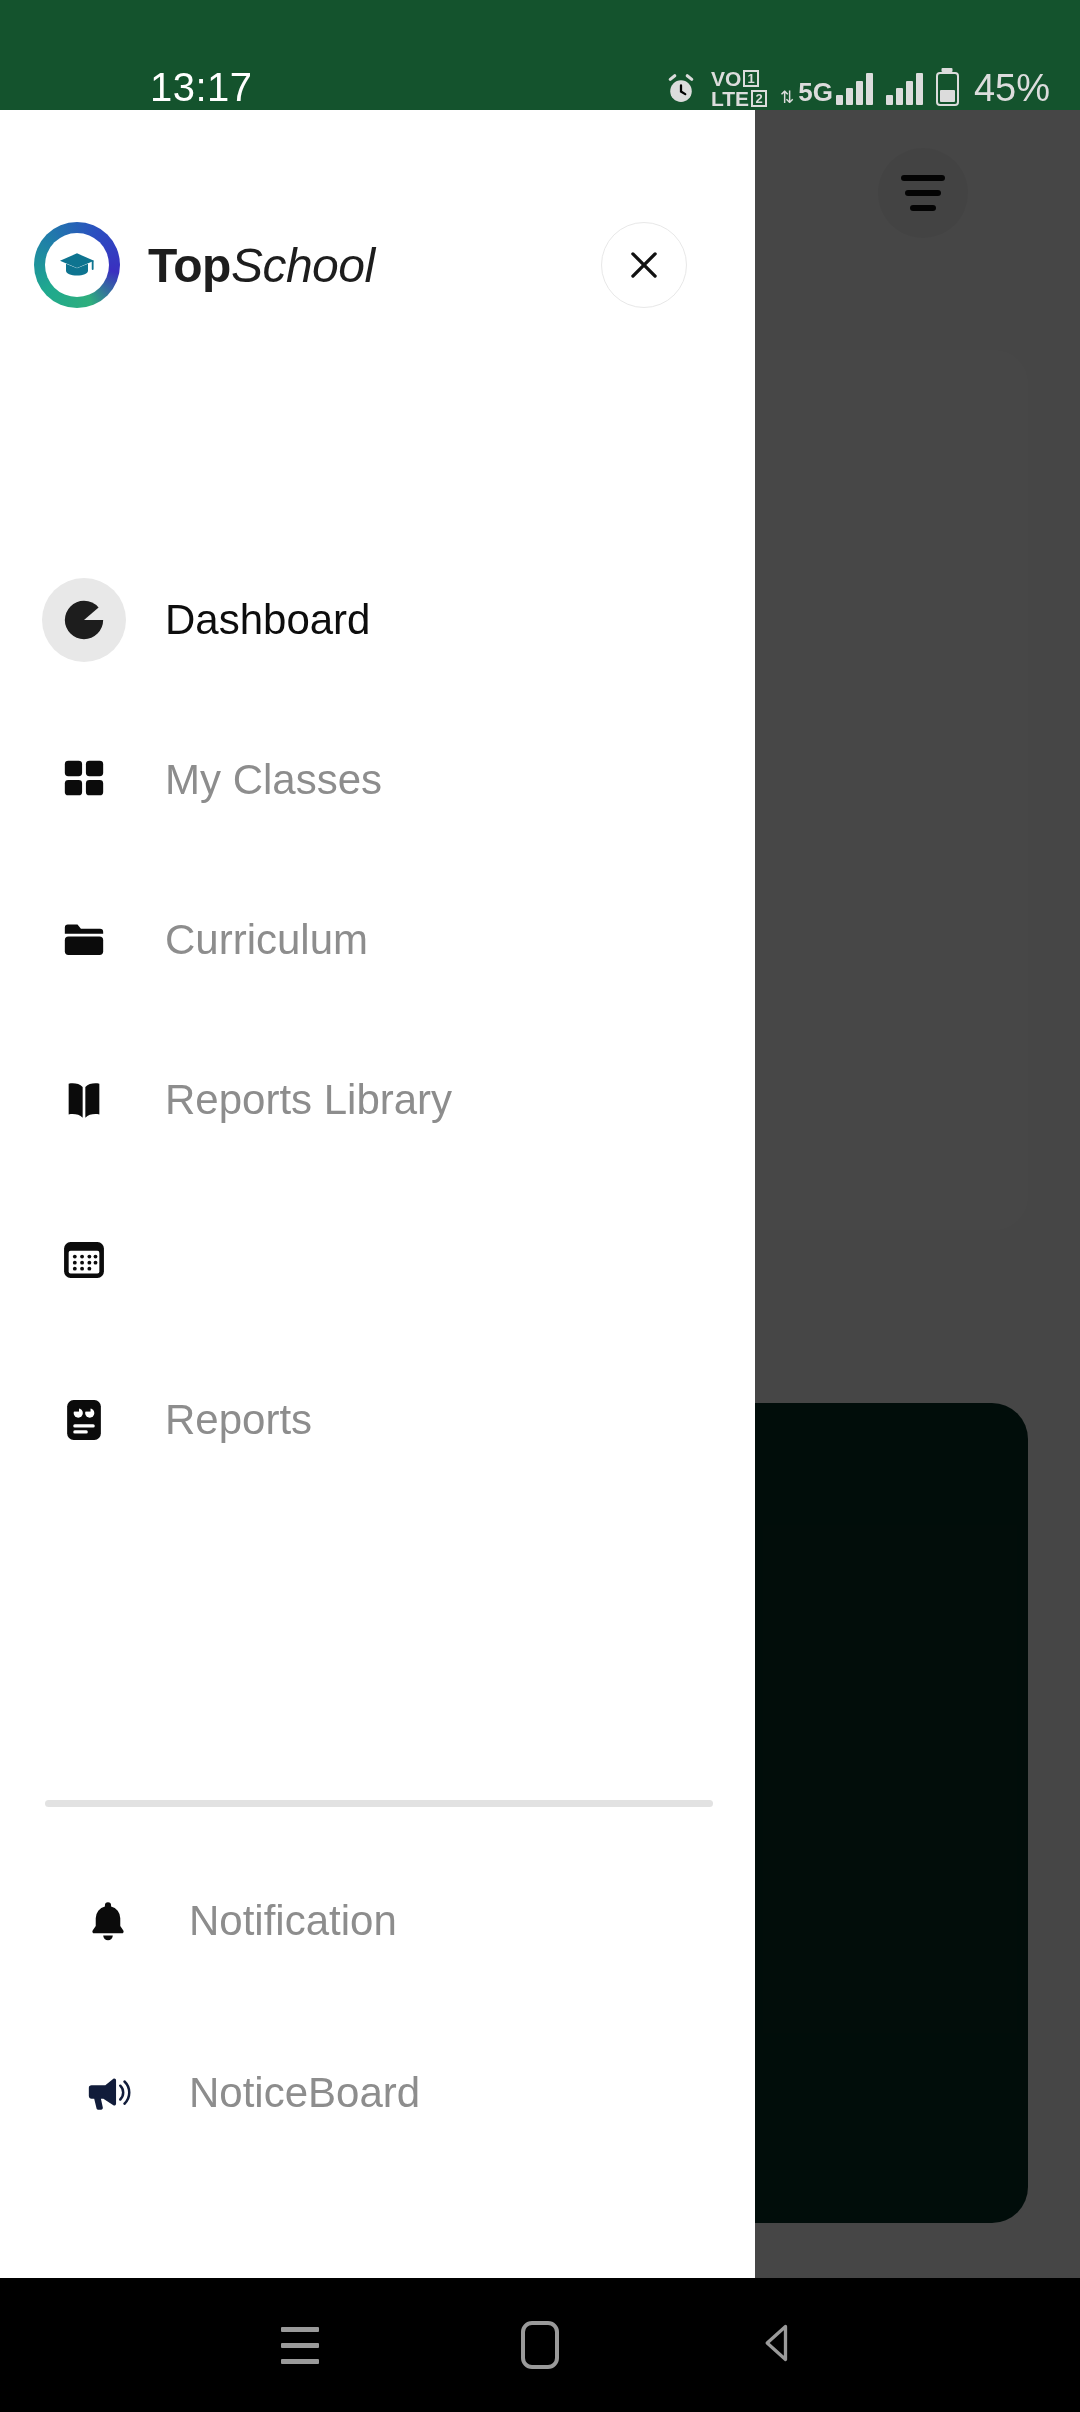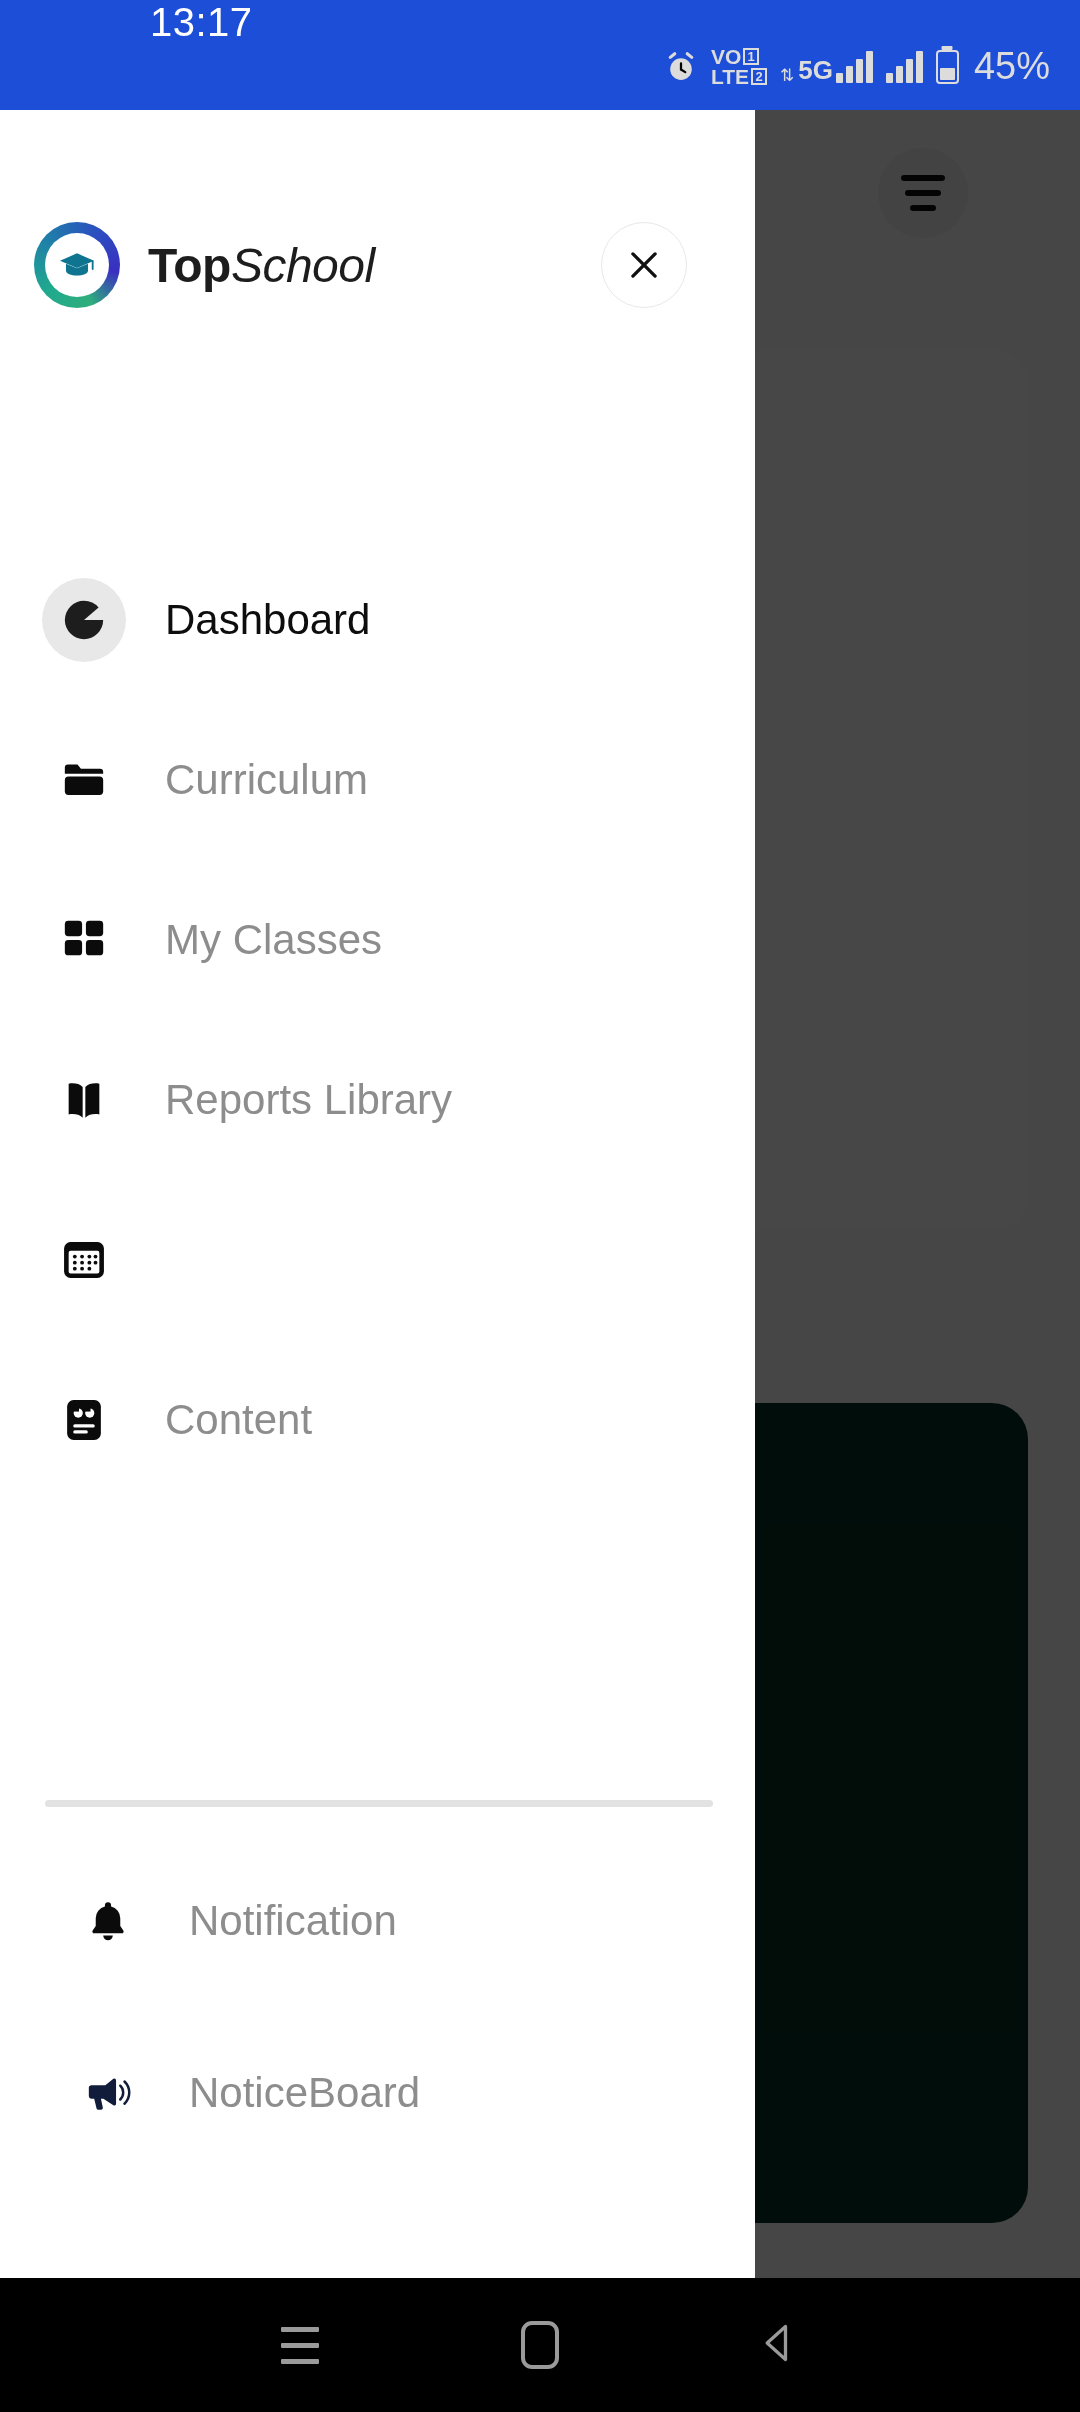--- a/index.html
+++ b/index.html
@@ -7,21 +7,21 @@
   body {
     background:#000;
     font-family:"Liberation Sans", sans-serif;
     overflow:hidden;
     position:relative;
   }
 
   
   #status-bar{
     position:absolute; top:0; left:0; width:1080px; height:110px;
-    background:#1d4ed8; display:flex; align-items:flex-start;flex-direction:column;
+    background:#14532d; display:flex; align-items:flex-end;
   }
   #status-time{
     color:#fff; font-size:40px; font-weight:400; margin-left:150px;
     letter-spacing:.5px;
   }
   #status-icons{
     margin-left:auto; margin-right:30px; display:flex;
     align-items:center; gap:13px;
   }
   .sb-ico{ display:flex; align-items:center; }
@@ -330,37 +330,37 @@
             <path d="M12 2a10 10 0 1 0 10 10h-10Z" fill="#1d1d1d"></path>
             <path d="M12 2a10 10 0 0 1 7.6 3.5L12 12Z" fill="#1d1d1d"></path>
           </svg>
         </span>
         <span class="nav-label">Dashboard</span>
       </div>
 
       <div class="nav-item">
         <span class="nav-ico">
           <svg viewBox="0 0 24 24">
-            <path d="M2 5.5a1.6 1.6 0 0 1 1.6-1.6h5l1.8 2.2h10a1.6 1.6 0 0 1 1.6 1.6v1.1H2Z" fill="#0b0b0b"></path>
-            <rect x="2" y="10.2" width="20" height="9.6" rx="1.9" fill="#0b0b0b"></rect>
-          </svg>
-        </span>
-        <span class="nav-label">Curriculum</span>
-      </div>
-
-      <div class="nav-item">
-        <span class="nav-ico">
-          <svg viewBox="0 0 24 24">
             <rect x="2" y="2" width="9" height="8" rx="1.8" fill="#0b0b0b"></rect>
             <rect x="13" y="2" width="9" height="8" rx="1.8" fill="#0b0b0b"></rect>
             <rect x="2" y="12" width="9" height="8" rx="1.8" fill="#0b0b0b"></rect>
             <rect x="13" y="12" width="9" height="8" rx="1.8" fill="#0b0b0b"></rect>
           </svg>
         </span>
         <span class="nav-label">My Classes</span>
+      </div>
+
+      <div class="nav-item">
+        <span class="nav-ico">
+          <svg viewBox="0 0 24 24">
+            <path d="M2 5.5a1.6 1.6 0 0 1 1.6-1.6h5l1.8 2.2h10a1.6 1.6 0 0 1 1.6 1.6v1.1H2Z" fill="#0b0b0b"></path>
+            <rect x="2" y="10.2" width="20" height="9.6" rx="1.9" fill="#0b0b0b"></rect>
+          </svg>
+        </span>
+        <span class="nav-label">Curriculum</span>
       </div>
 
       <div class="nav-item">
         <span class="nav-ico">
           <svg viewBox="0 0 24 24">
             <path d="M11.3 5.2C9.6 3.4 6.6 3 4 3.5v16c2.6-.5 5.6-.1 7.3 1.7Z" fill="#0b0b0b"></path>
             <path d="M12.7 5.2C14.4 3.4 17.4 3 20 3.5v16c-2.6-.5-5.6-.1-7.3 1.7Z" fill="#0b0b0b"></path>
           </svg>
         </span>
         <span class="nav-label">Reports Library</span>
@@ -393,21 +393,21 @@
           <svg viewBox="0 0 24 24">
             <rect x="3.2" y="1.6" width="17.6" height="20.8" rx="3.4" fill="#0b0b0b"></rect>
             <circle cx="9" cy="8.4" r="2.4" fill="#fff"></circle>
             <circle cx="15" cy="8.4" r="2.4" fill="#fff"></circle>
             <rect x="6.4" y="5.6" width="3" height="2" fill="#0b0b0b"></rect>
             <rect x="12.4" y="5.6" width="3" height="2" fill="#0b0b0b"></rect>
             <rect x="6.4" y="14.2" width="11.2" height="1.7" rx=".8" fill="#fff"></rect>
             <rect x="6.4" y="17.4" width="7.6" height="1.7" rx=".8" fill="#fff"></rect>
           </svg>
         </span>
-        <span class="nav-label">Content</span>
+        <span class="nav-label">Reports</span>
       </div>
     </div>
 
     <div id="nav-divider"></div>
 
     <div id="nav-secondary">
 
       <div class="nav-item">
         <span class="nav-ico">
           <svg viewBox="0 0 24 24">

